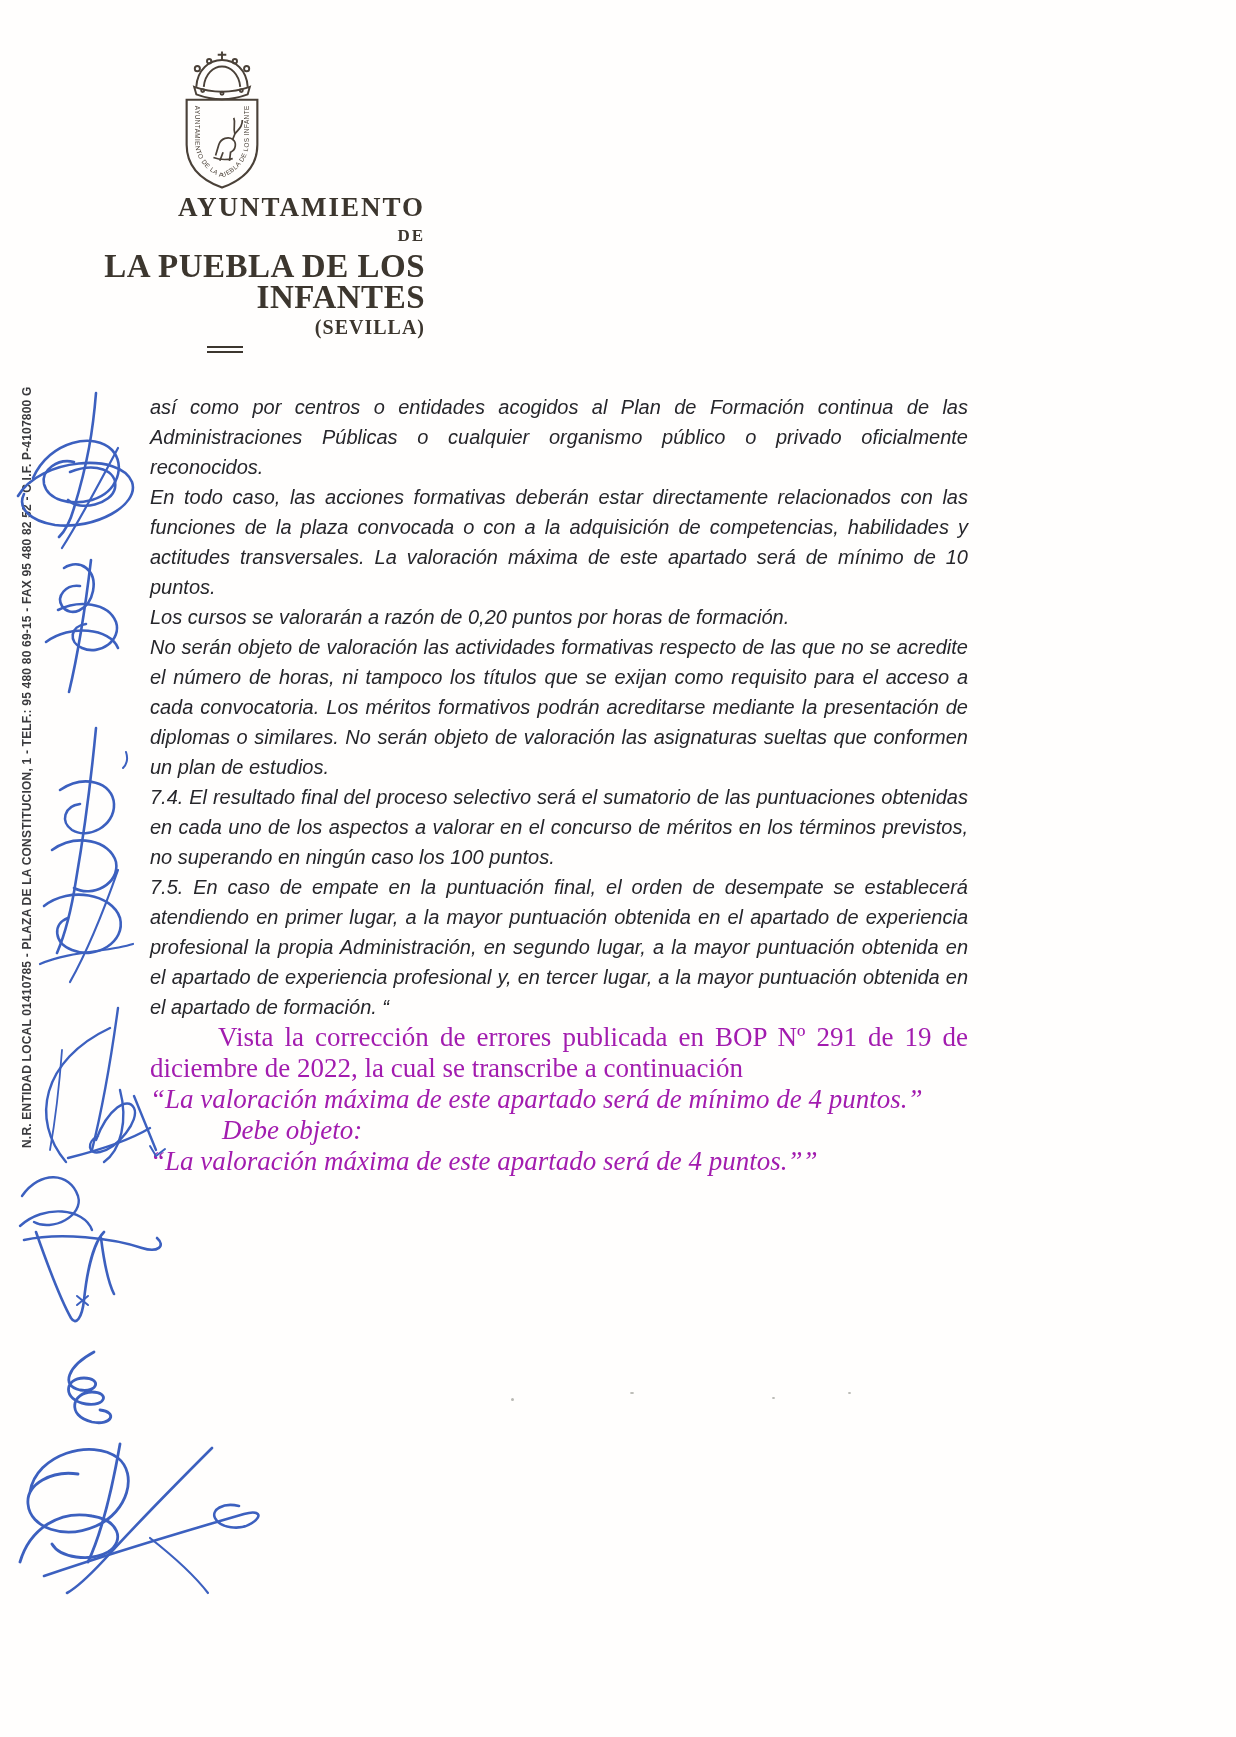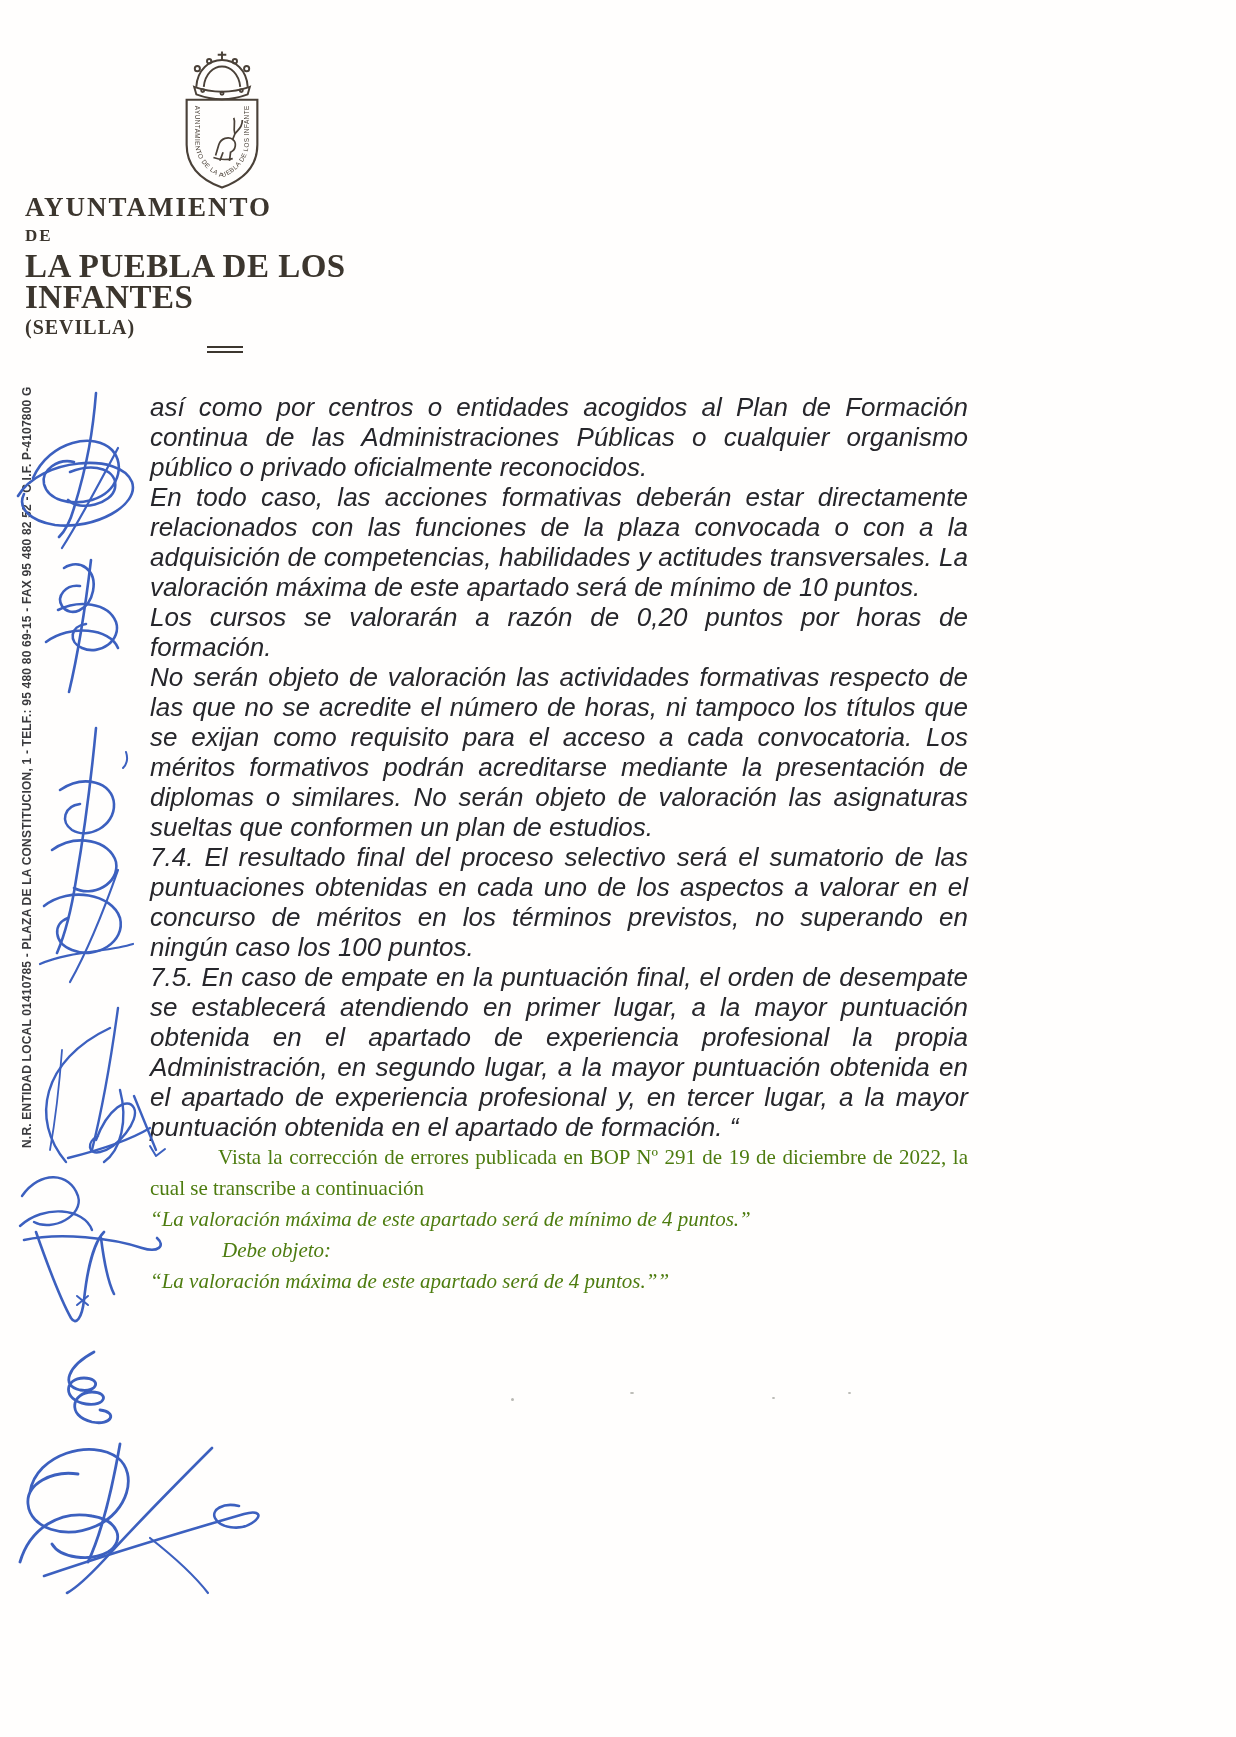--- a/index.html
+++ b/index.html
@@ -9,21 +9,21 @@
     margin:0 auto;
     background:var(--paper,#fffefd);
     overflow:hidden;
     font-family:"Liberation Sans",sans-serif;
   }
 
   
   .crest{position:absolute;left:167px;top:44px;width:110px;height:150px;}
   .org-block{
     position:absolute;left:25px;top:192px;width:400px;
-    text-align:left;color:var(--headtext,#3c362e);
+    text-align:right;color:var(--headtext,#3c362e);
     font-family:"Liberation Serif",serif;
   }
   .org-line1{font-size:27px;font-weight:bold;letter-spacing:2px;line-height:30px;}
   .org-line2{font-size:17px;font-weight:bold;letter-spacing:2px;margin-top:6px;line-height:16px;}
   .org-line3{font-size:33px;font-weight:bold;letter-spacing:0.5px;margin-top:7px;line-height:31px;}
   .org-line4{font-size:20px;font-weight:bold;letter-spacing:1px;margin-top:5px;line-height:18px;}
   .org-rule{
     width:36px;height:3px;margin:10px auto 0 auto;
     border-top:2px solid var(--headtext,#3c362e);
     border-bottom:2px solid var(--headtext,#3c362e);
@@ -37,29 +37,29 @@
     font-size:12px;letter-spacing:0.2px;
     color:#3a3a3d;font-weight:bold;
     font-family:"Liberation Sans",sans-serif;
   }
 
   
   .content{position:absolute;left:150px;top:392px;width:818px;}
   .content p{margin:0;}
   .it{
     font-style:italic;
-    font-size:26px;line-height:30px;
+    font-size:20px;line-height:30px;
     text-align:justify;
     color:var(--bodytext,#26262b);
     font-family:"Liberation Sans",sans-serif;
   }
   .serif{
     font-family:"Liberation Serif",serif;
-    font-size:21px;line-height:31px;
-    color:#4d7c0f;
+    font-size:27px;line-height:31px;
+    color:#a21caf;
   }
   .serif.it2{font-style:italic;font-family:"Liberation Serif",serif;}
   .p2{margin-top:22px;}
   .p3{margin-top:16px;}
   .p4{margin-top:14px;}
   .p5{margin-top:22px;}
   .p6{margin-top:12px;}
   .p7{margin-top:67px;text-indent:68px;text-align:justify;}
   .p8{margin-top:13px;}
   .p9{margin-top:25px;}

